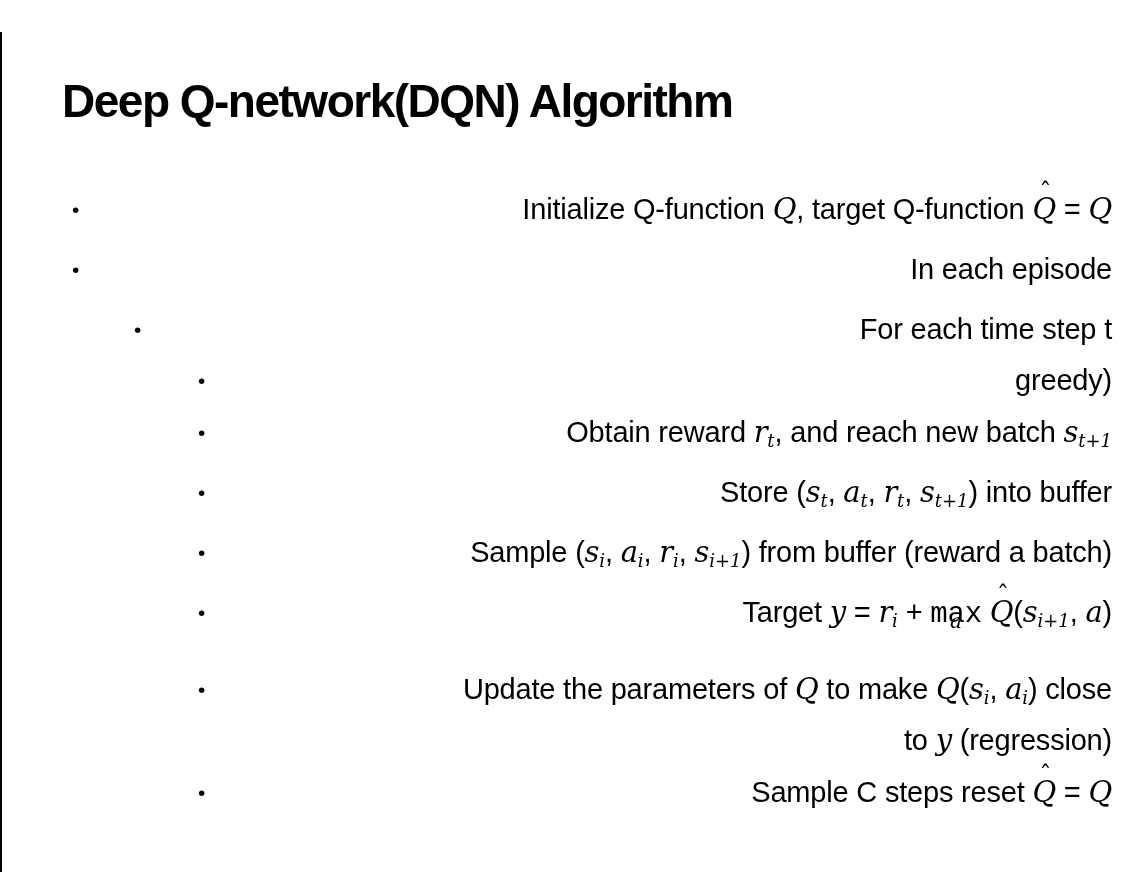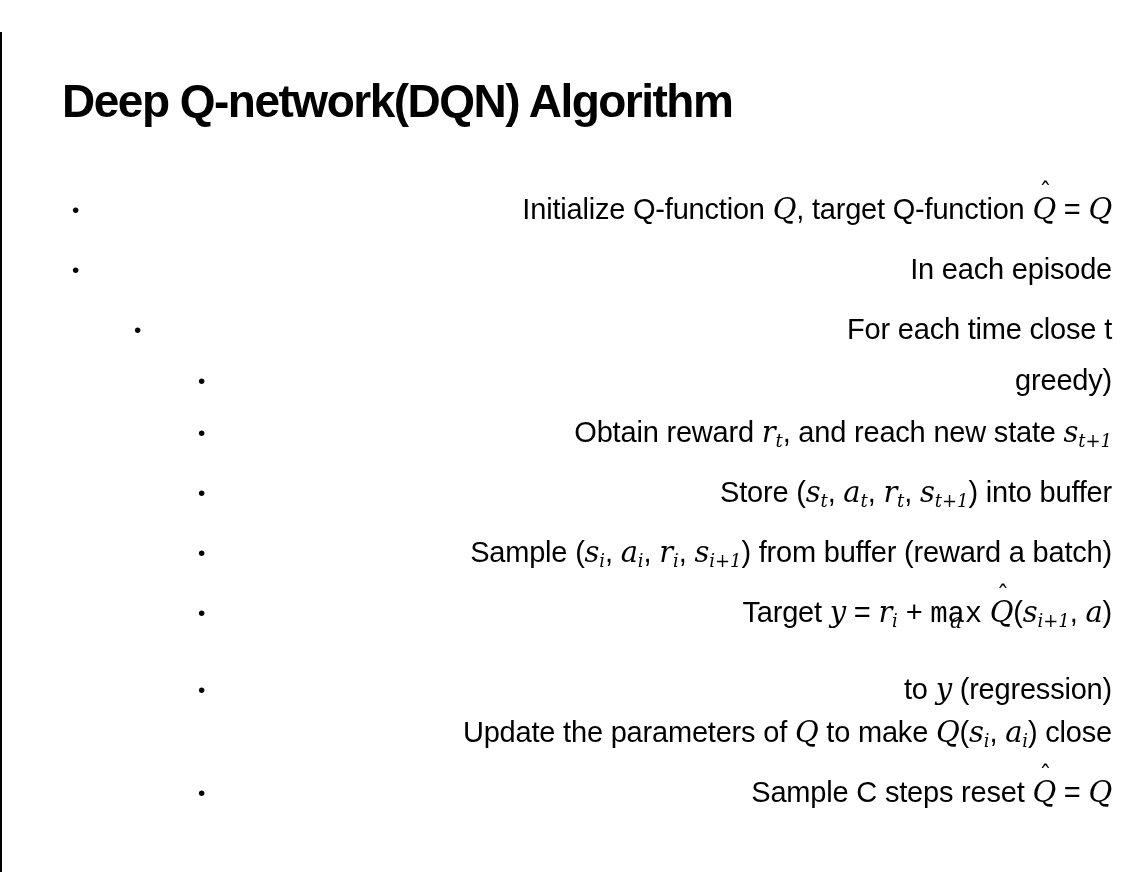--- a/index.html
+++ b/index.html
@@ -98,33 +98,33 @@
       </div>
       <div class="bullet lv1">
         <span class="dot">•</span>
         <div class="content">
           <div class="line"><span>In each episode</span></div>
         </div>
       </div>
       <div class="bullet lv2">
         <span class="dot">•</span>
         <div class="content">
-          <div class="line"><span>For each time close t</span></div>
+          <div class="line"><span>For each time step t</span></div>
         </div>
       </div>
       <div class="bullet lv3">
         <span class="dot">•</span>
         <div class="content">
           <div class="line"><span>greedy)</span></div>
         </div>
       </div>
       <div class="bullet lv3">
         <span class="dot">•</span>
         <div class="content">
-          <div class="line"><span>Obtain reward </span><span><span class="m">r</span><span class="sub">t</span></span><span>, and reach new state </span><span><span class="m">s</span><span class="sub">t+1</span></span></div>
+          <div class="line"><span>Obtain reward </span><span><span class="m">r</span><span class="sub">t</span></span><span>, and reach new batch </span><span><span class="m">s</span><span class="sub">t+1</span></span></div>
         </div>
       </div>
       <div class="bullet lv3">
         <span class="dot">•</span>
         <div class="content">
           <div class="line"><span>Store (</span><span><span class="m">s</span><span class="sub">t</span></span><span>, </span><span><span class="m">a</span><span class="sub">t</span></span><span>, </span><span><span class="m">r</span><span class="sub">t</span></span><span>, </span><span><span class="m">s</span><span class="sub">t+1</span></span><span>) into buffer</span></div>
         </div>
       </div>
       <div class="bullet lv3">
         <span class="dot">•</span>
@@ -134,22 +134,22 @@
       </div>
       <div class="bullet lv3 has-under">
         <span class="dot">•</span>
         <div class="content">
           <div class="line"><span>Target </span><span class="m">y</span><span> = </span><span><span class="m">r</span><span class="sub">i</span></span><span> + </span><span class="munder"><span class="mtop">max</span><span class="mbot">a</span></span><span> </span><span class="hat"><span class="m">Q</span><span class="hat-glyph">ˆ</span></span><span>(</span><span><span class="m">s</span><span class="sub">i+1</span></span><span>, </span><span class="m">a</span><span>)</span></div>
         </div>
       </div>
       <div class="bullet lv3">
         <span class="dot">•</span>
         <div class="content">
+          <div class="line"><span>Update the parameters of </span><span class="m">Q</span><span> to make </span><span class="m">Q</span><span>(</span><span><span class="m">s</span><span class="sub">i</span></span><span>, </span><span><span class="m">a</span><span class="sub">i</span></span><span>) close</span></div>
           <div class="line"><span>to </span><span class="m">y</span><span> (regression)</span></div>
-          <div class="line"><span>Update the parameters of </span><span class="m">Q</span><span> to make </span><span class="m">Q</span><span>(</span><span><span class="m">s</span><span class="sub">i</span></span><span>, </span><span><span class="m">a</span><span class="sub">i</span></span><span>) close</span></div>
         </div>
       </div>
       <div class="bullet lv3">
         <span class="dot">•</span>
         <div class="content">
           <div class="line"><span>Sample C steps reset </span><span class="hat"><span class="m">Q</span><span class="hat-glyph">ˆ</span></span><span> = </span><span class="m">Q</span></div>
         </div>
       </div>
     </div>
 </div>

